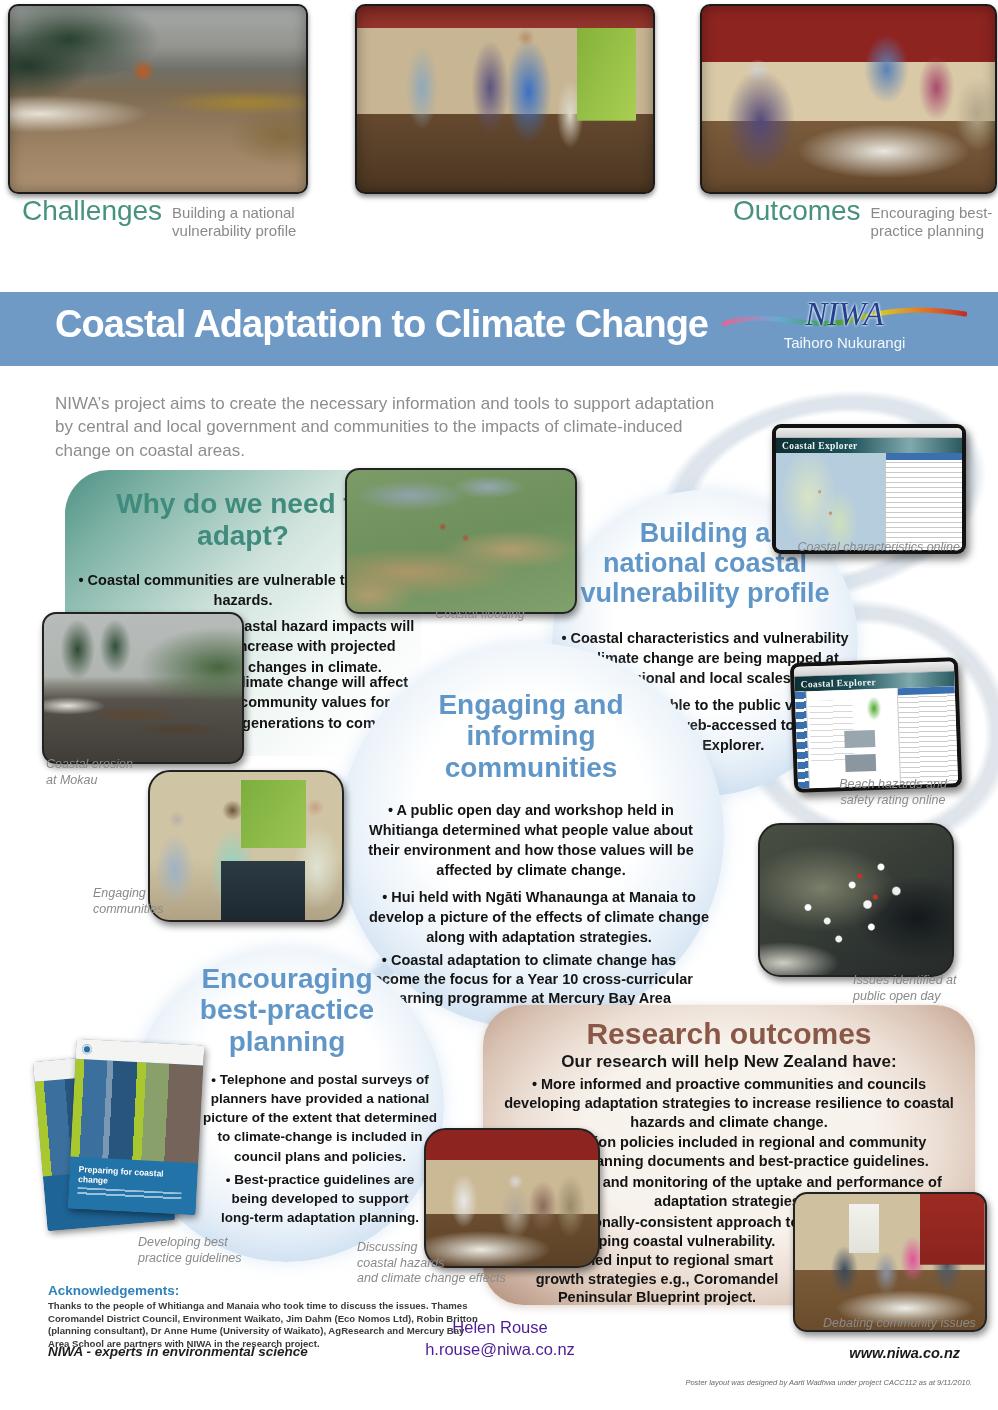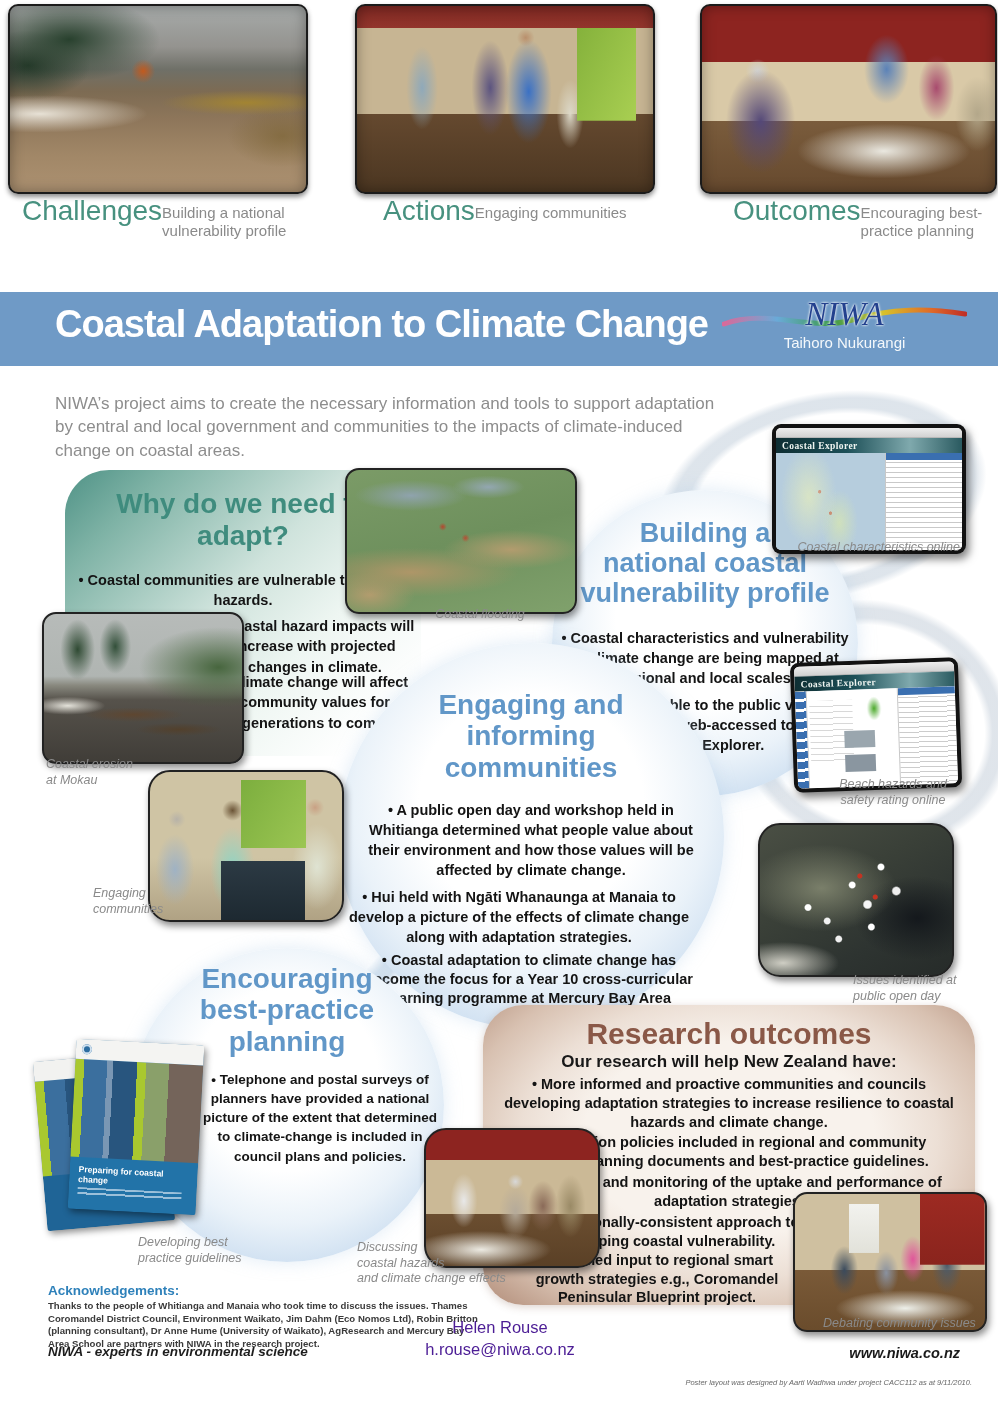--- a/index.html
+++ b/index.html
@@ -33,21 +33,21 @@
     background-repeat:no-repeat;}
   #tp3{left:700px;width:293px;background:
     radial-gradient(ellipse 48px 72px at 20% 62%, #544878 0%, rgba(84,72,120,0) 72%),
     radial-gradient(circle 15px at 19% 35%, #d2d2d0 0%, transparent 80%),
     radial-gradient(ellipse 30px 46px at 63% 34%, #5b82b8 0%, transparent 75%),
     radial-gradient(ellipse 24px 44px at 80% 44%, #a84b6e 0%, transparent 75%),
     radial-gradient(ellipse 30px 50px at 94% 58%, #b3a78a 0%, transparent 75%),
     radial-gradient(ellipse 120px 38px at 62% 78%, #eae8e0 0%, transparent 72%),
     linear-gradient(180deg,#8d2420 0%,#8d2420 30%,#d9c9a7 30%,#d9c9a7 62%,#7a5c3c 62%,#66492e 100%);}
 
-  .toplabel{position:absolute;top:197px;display:flex;align-items:flex-start;}
+  .toplabel{position:absolute;top:197px;display:flex;gap:10px;align-items:flex-start;}
   .tl-title{font-size:28px;color:#47917f;line-height:1;}
   .tl-sub{font-size:15px;color:#8a8a8a;line-height:1.18;padding-top:7px;}
   #lab1{left:22px;} #lab2{left:383px;} #lab3{left:733px;}
 
   
   #banner{position:absolute;left:0;top:292px;width:998px;height:74px;background:#6f9ac6;}
   #banner-title{position:absolute;left:55px;top:11px;font-size:38px;font-weight:bold;color:#ffffff;letter-spacing:-1px;}
   #logo{position:absolute;left:722px;top:2px;width:245px;height:70px;}
   #logo-wave{position:absolute;left:0;top:6px;}
   #logo-name{position:absolute;left:0;top:2px;width:245px;text-align:center;
@@ -84,21 +84,21 @@
   .bubble .btitle{position:absolute;left:0;width:100%;text-align:center;font-weight:bold;color:#6197c8;line-height:1.12;}
 
   #bub-vuln{left:552px;top:490px;width:306px;height:306px;}
   #bub-vuln .btitle{top:28px;font-size:27px;}
   #vuln-b1{left:7px;top:138px;width:292px;font-size:14.5px;line-height:1.38;}
   #vuln-b2{left:27px;top:205px;width:252px;font-size:14.5px;line-height:1.38;}
 
   #bub-eng{left:338px;top:643px;width:386px;height:386px;}
   #bub-eng .btitle{top:46px;font-size:28px;}
   #eng-b1{left:17px;top:157px;width:352px;font-size:14.5px;line-height:1.38;}
-  #eng-b2{left:5px;top:244px;width:352px;font-size:14.5px;line-height:1.38;}
+  #eng-b2{left:25px;top:244px;width:352px;font-size:14.5px;line-height:1.38;}
   #eng-b3{left:23px;top:308px;width:336px;font-size:14.5px;line-height:1.31;}
 
   #bub-plan{left:130px;top:948px;width:314px;height:314px;}
   #bub-plan .btitle{top:15px;font-size:28px;}
   #plan-b1{left:70px;top:122px;width:240px;font-size:13.5px;line-height:1.42;}
   #plan-b2{left:90px;top:222px;width:200px;font-size:13.5px;line-height:1.42;}
 
   #research{position:absolute;left:483px;top:1005px;width:492px;height:300px;border-radius:40px;
        background:radial-gradient(ellipse at 50% 45%, #f8f2ec 42%, #ecdfd5 60%, #d8c1b1 78%, #b18c78 100%);
        box-shadow:0 2px 8px rgba(120,80,60,.25);}
@@ -262,24 +262,20 @@
 
   <div class="tphoto" id="tp1"></div>
   <div class="tphoto" id="tp2"></div>
   <div class="tphoto" id="tp3"></div>
 
   <div class="toplabel" id="lab1">
     <span class="tl-title">Challenges</span>
     <span class="tl-sub pre">Building a national
 vulnerability profile</span>
   </div>
-  <div class="toplabel" id="lab2">
-    <span class="tl-title">Actions</span>
-    <span class="tl-sub pre">Engaging communities</span>
-  </div>
   <div class="toplabel" id="lab3">
     <span class="tl-title">Outcomes</span>
     <span class="tl-sub pre">Encouraging best-
 practice planning</span>
   </div>
 
   <div id="banner">
     <div id="banner-title">Coastal Adaptation to Climate Change</div>
     <div id="logo">
       <svg id="logo-wave" width="245" height="42" viewBox="0 0 245 42">
@@ -329,20 +325,21 @@
     <div class="bullet" id="eng-b1">A public open day and workshop held in Whitianga determined what people value about their environment and how those values will be affected by climate change.</div>
     <div class="bullet" id="eng-b2">Hui held with Ngāti Whanaunga at Manaia to develop a picture of the effects of climate change along with adaptation strategies.</div>
     <div class="bullet" id="eng-b3">Coastal adaptation to climate change has become the focus for a Year 10 cross-curricular learning programme at Mercury Bay Area School.</div>
   </div>
 
   <div class="bubble" id="bub-plan">
     <div class="btitle pre">Encouraging
 best-practice
 planning</div>
     <div class="bullet" id="plan-b1">Telephone and postal surveys of planners have provided a national picture of the extent that determined to climate-change is included in council plans and policies.</div>
+    <div class="bullet" id="plan-b2">Best-practice guidelines are being developed to support long-term adaptation planning.</div>
   </div>
 
   <div id="research">
     <div class="btitle">Research outcomes</div>
     <div id="research-sub">Our research will help New Zealand have:</div>
     <div class="bullet" id="res-b1">More informed and proactive communities and councils developing adaptation strategies to increase resilience to coastal hazards and climate change.</div>
     <div class="bullet" id="res-b2">Adaptation policies included in regional and community coastal planning documents and best-practice guidelines.</div>
     <div class="bullet" id="res-b3">Evaluation and monitoring of the uptake and performance of adaptation strategies.</div>
     <div class="bullet" id="res-b4">A nationally-consistent approach to mapping coastal vulnerability.</div>
     <div class="bullet" id="res-b5">Informed input to regional smart growth strategies e.g., Coromandel Peninsular Blueprint project.</div>

